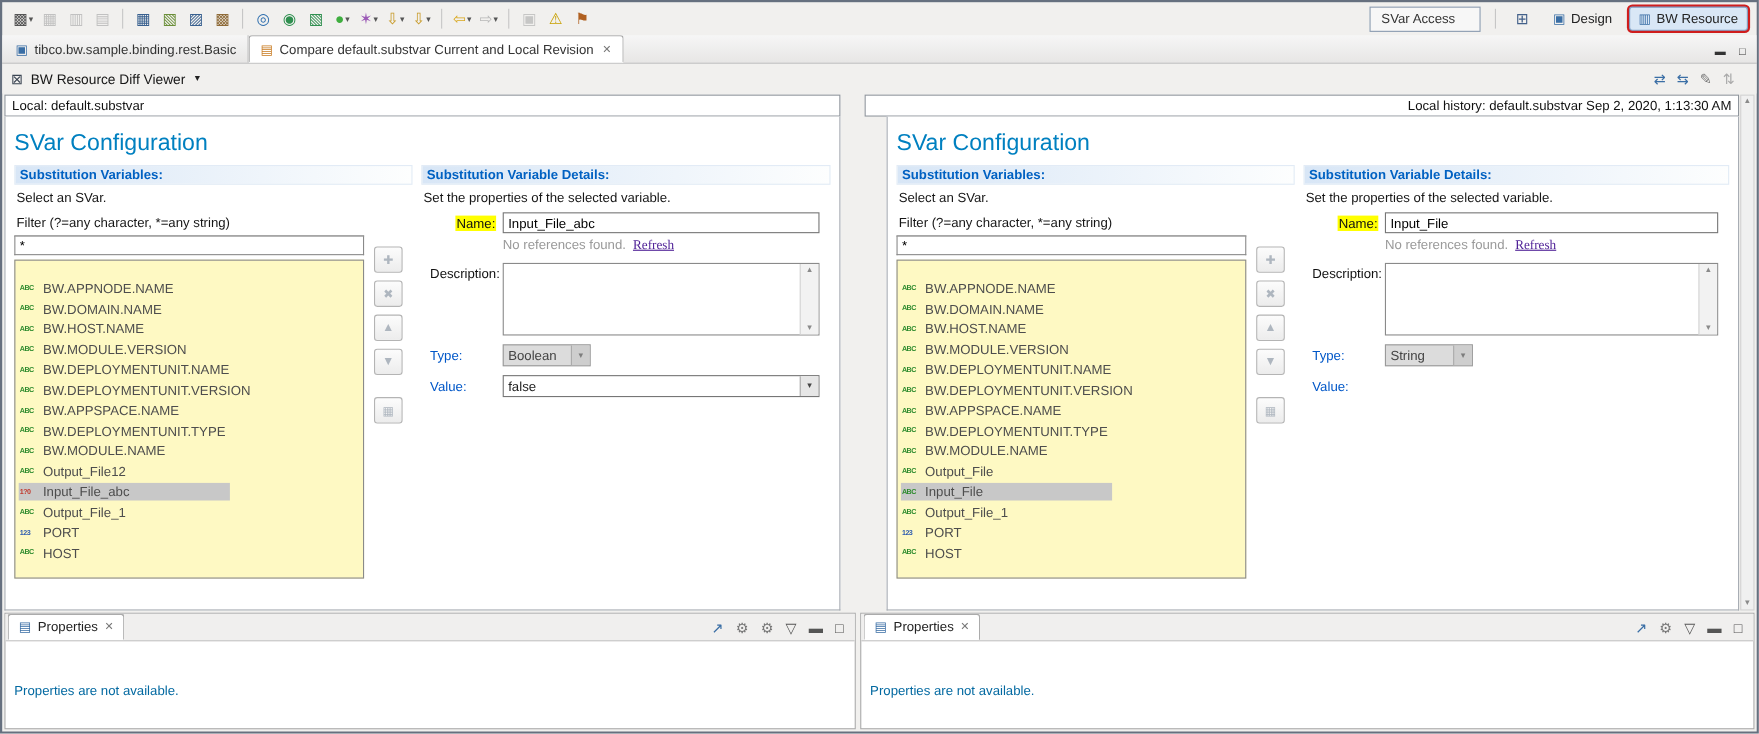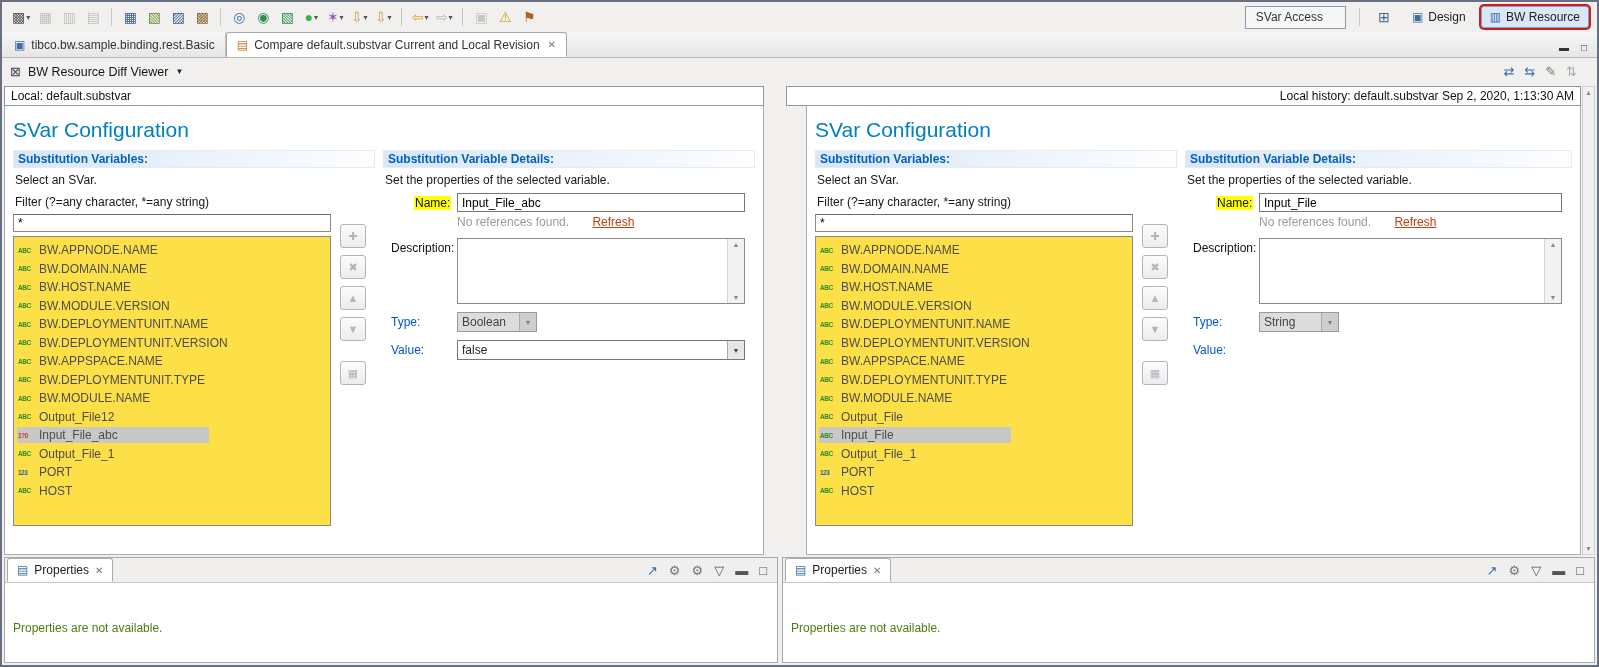--- a/index.html
+++ b/index.html
@@ -59,61 +59,61 @@
   .pane-cols { display:flex; gap:8px; padding:0 8px; align-items:flex-start; }
   .vars-col { flex:0 0 auto; width:362px; }
   .details-col { flex:1; min-width:0; }
   .group-header { height:18px; background:linear-gradient(to right,#d8e6f6,#fdfefe); border:1px solid #e2ebf6; color:#0061c2; font-weight:bold; font-size:12px; padding:1px 4px; }
   .group-sub { padding:5px 2px 0; color:#161616; }
   .filter-label { padding:8px 2px 4px; color:#161616; }
 
   .vars-row { display:flex; gap:9px; margin-top:1px; }
   .vars-list-wrap { width:318px; }
   .filter-input { width:100%; height:18px; border:1px solid #8a8a8a; border-top-color:#6d6d6d; background:#fff; padding:0 4px; font-family:inherit; font-size:12px; margin-bottom:4px; display:block; }
-  .var-list { height:290px; border:1px solid #8a8a8a; background:#fde047; overflow:hidden; padding-top:4px; }
+  .var-list { height:290px; border:1px solid #8a8a8a; background:#fef9c3; overflow:hidden; padding-top:16px; }
   .list-row { height:18.5px; display:flex; align-items:center; padding-left:3px; }
   .row-inner { display:inline-flex; align-items:center; gap:3px; padding:1px 4px 1px 1px; }
   .list-row.selected .row-inner { background:#c8c8c8; min-width:192px; }
   .var-icon { width:18px; font-size:6.5px; font-weight:bold; letter-spacing:-0.5px; flex:0 0 18px; }
   .var-label { color:#4d4d4d; white-space:nowrap; }
 
   .list-btns { display:flex; flex-direction:column; gap:7px; padding-top:10px; }
   .side-btn { width:26px; height:24px; border:1px solid #b4b4b4; border-radius:3px; background:linear-gradient(#fcfcfc,#ececec); color:#aeb6bf; display:flex; align-items:center; justify-content:center; font-size:11px; }
   .side-btn.gap { margin-top:13px; }
 
   .details-form { padding:6px 10px 0 8px; }
   .frow { display:flex; align-items:flex-start; margin-bottom:8px; }
   .frow.name-row { margin-bottom:0; }
   .flabel { flex:0 0 66px; padding-top:3px; color:#111; }
   .flabel.blue { color:#0057c8; }
   .hl { background:#ffff00; padding:0 1px;margin-left:23px; }
   .txt { flex:1; min-width:0; height:19px; border:1px solid #767676; padding:0 4px; font-family:inherit; font-size:12px; background:#fff; }
   .value-input { font-size:11.5px; height:20px; }
   .refs-line { margin:3px 0 9px 66px; color:#9a9a9a; }
-  .refresh-link { color:#c2410c; text-decoration:underline; margin-left:20px; cursor:pointer; }
+  .refresh-link { color:#4c1d95; text-decoration:underline; margin-left:3px; cursor:pointer;font-family:Liberation Serif, serif; }
   .desc-box { flex:1; min-width:0; height:66px; border:1px solid #8a8a8a; background:#fff; position:relative; }
   .desc-scroll { position:absolute; top:0; right:0; bottom:0; width:17px; background:#f2f2f2; border-left:1px solid #d4d4d4; display:flex; flex-direction:column; justify-content:space-between; align-items:center; padding:2px 0; }
   .combo { flex:1; min-width:0; height:20px; border:1px solid #767676; background:#fff; display:flex; align-items:center; }
   .combo-text { flex:1; min-width:0; padding:0 4px; font-size:12px; white-space:nowrap; overflow:hidden; }
   .combo-arrow { flex:0 0 17px; height:100%; display:flex; align-items:center; justify-content:center; font-size:7px; color:#444; background:#e6e6e6; border-left:1px solid #ababab; }
   .combo.disabled { background:#dcdcdc; border-color:#9a9a9a; }
   .combo.disabled .combo-text { color:#444; }
   .combo.disabled .combo-arrow { background:#cecece; color:#7d7d7d; }
   .type-combo { flex:0 0 80px;align-items:center; }
 
   
   .props-pane { position:absolute; top:555px; height:106px; background:#fff; border:1px solid #a9a9a9; }
   .props-pane.left { left:2px; width:774px; }
   .props-pane.right { left:780px; right:2px; }
   .props-tabbar { height:25px; background:#f0efee; border-bottom:1px solid #c6c6c6; display:flex; align-items:flex-end; }
   .props-tab { display:flex; align-items:center; gap:6px; height:24px; padding:0 9px; background:#fff; border:1px solid #ababab; border-bottom:1px solid #fff; border-radius:3px 3px 0 0; margin-left:2px; }
   .props-tab .tab-glyph { font-size:12px; color:#3a6ea5; }
   .props-tab .close { font-size:10px; color:#777; }
   .props-icons { margin-left:auto; display:flex; align-items:center; gap:11px; padding:0 10px 5px 0; }
-  .props-msg { padding:38px 0 0 8px; color:#4d7c0f; }
+  .props-msg { padding:38px 0 0 8px; color:#0369a1; }
 </style>
 </head>
 <body>
 
 <div class="window">
 
   <div class="toolbar">
     <div class="tb-icons">
 
         <div class="tb-icon">

